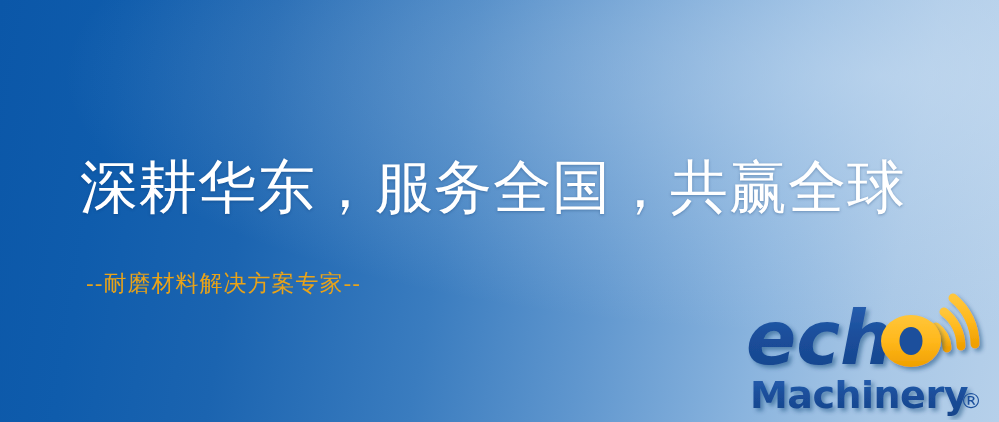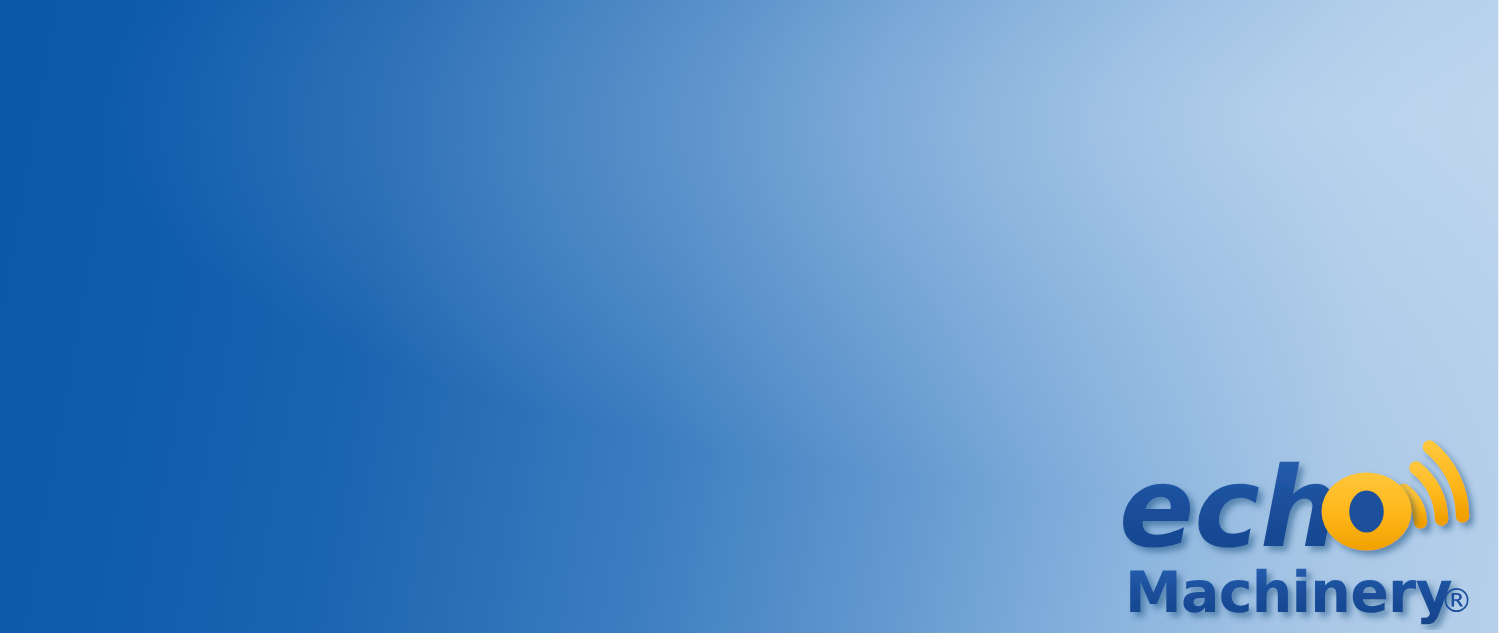--- a/index.html
+++ b/index.html
@@ -75,21 +75,23 @@
   }
 </style>
 </head>
 <body>
 
 <div id="banner">
 
   <div id="bg-gradient"></div>
   <div id="bg-vignette"></div>
 
+  <div id="headline">深耕华东，服务全国，共赢全球</div>
 
+  <div id="subheadline">--耐磨材料解决方案专家--</div>
 
   <div id="logo">
     <svg viewBox="0 0 250 128" xmlns="http://www.w3.org/2000/svg">
       <defs>
         <filter id="dropshadow" x="-25%" y="-25%" width="160%" height="160%">
           <feDropShadow dx="3" dy="3" stdDeviation="2.2" flood-color="#0d3a70" flood-opacity="0.45"></feDropShadow>
         </filter>
         <linearGradient id="blueGrad" x1="0" y1="0" x2="0" y2="1">
           <stop offset="0%" stop-color="#2a62b4"></stop>
           <stop offset="45%" stop-color="#1b4f9c"></stop>

